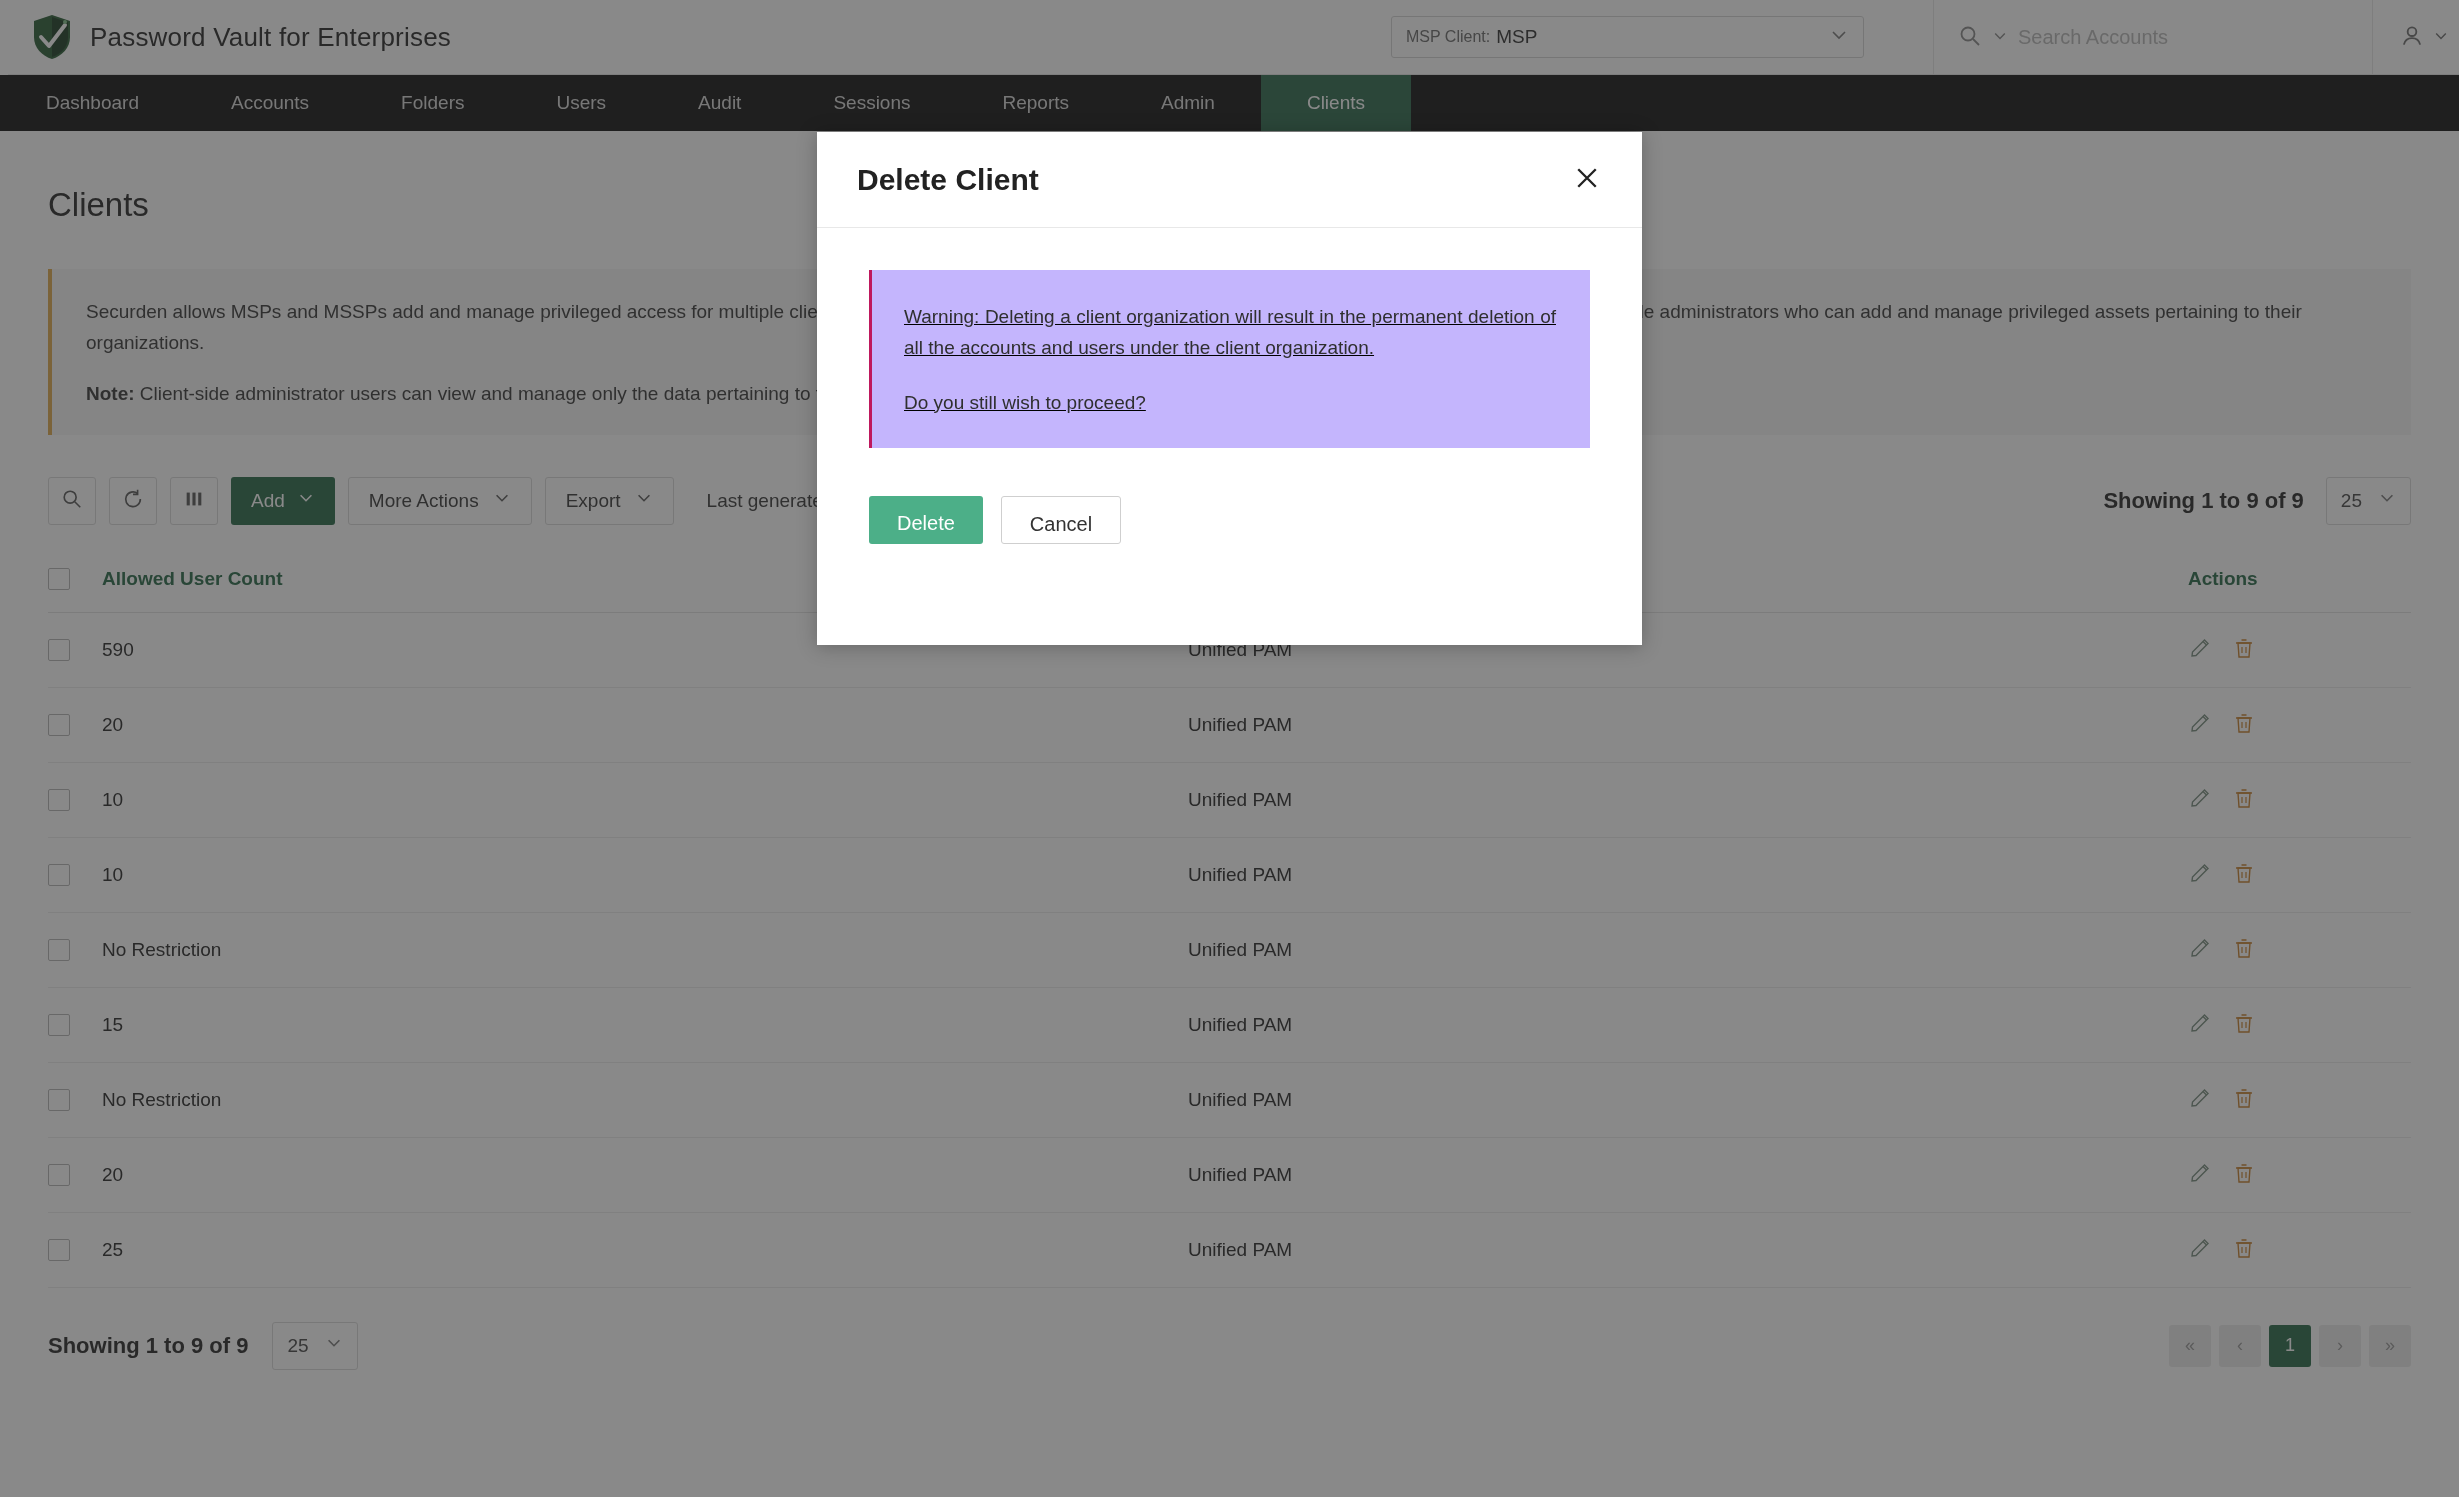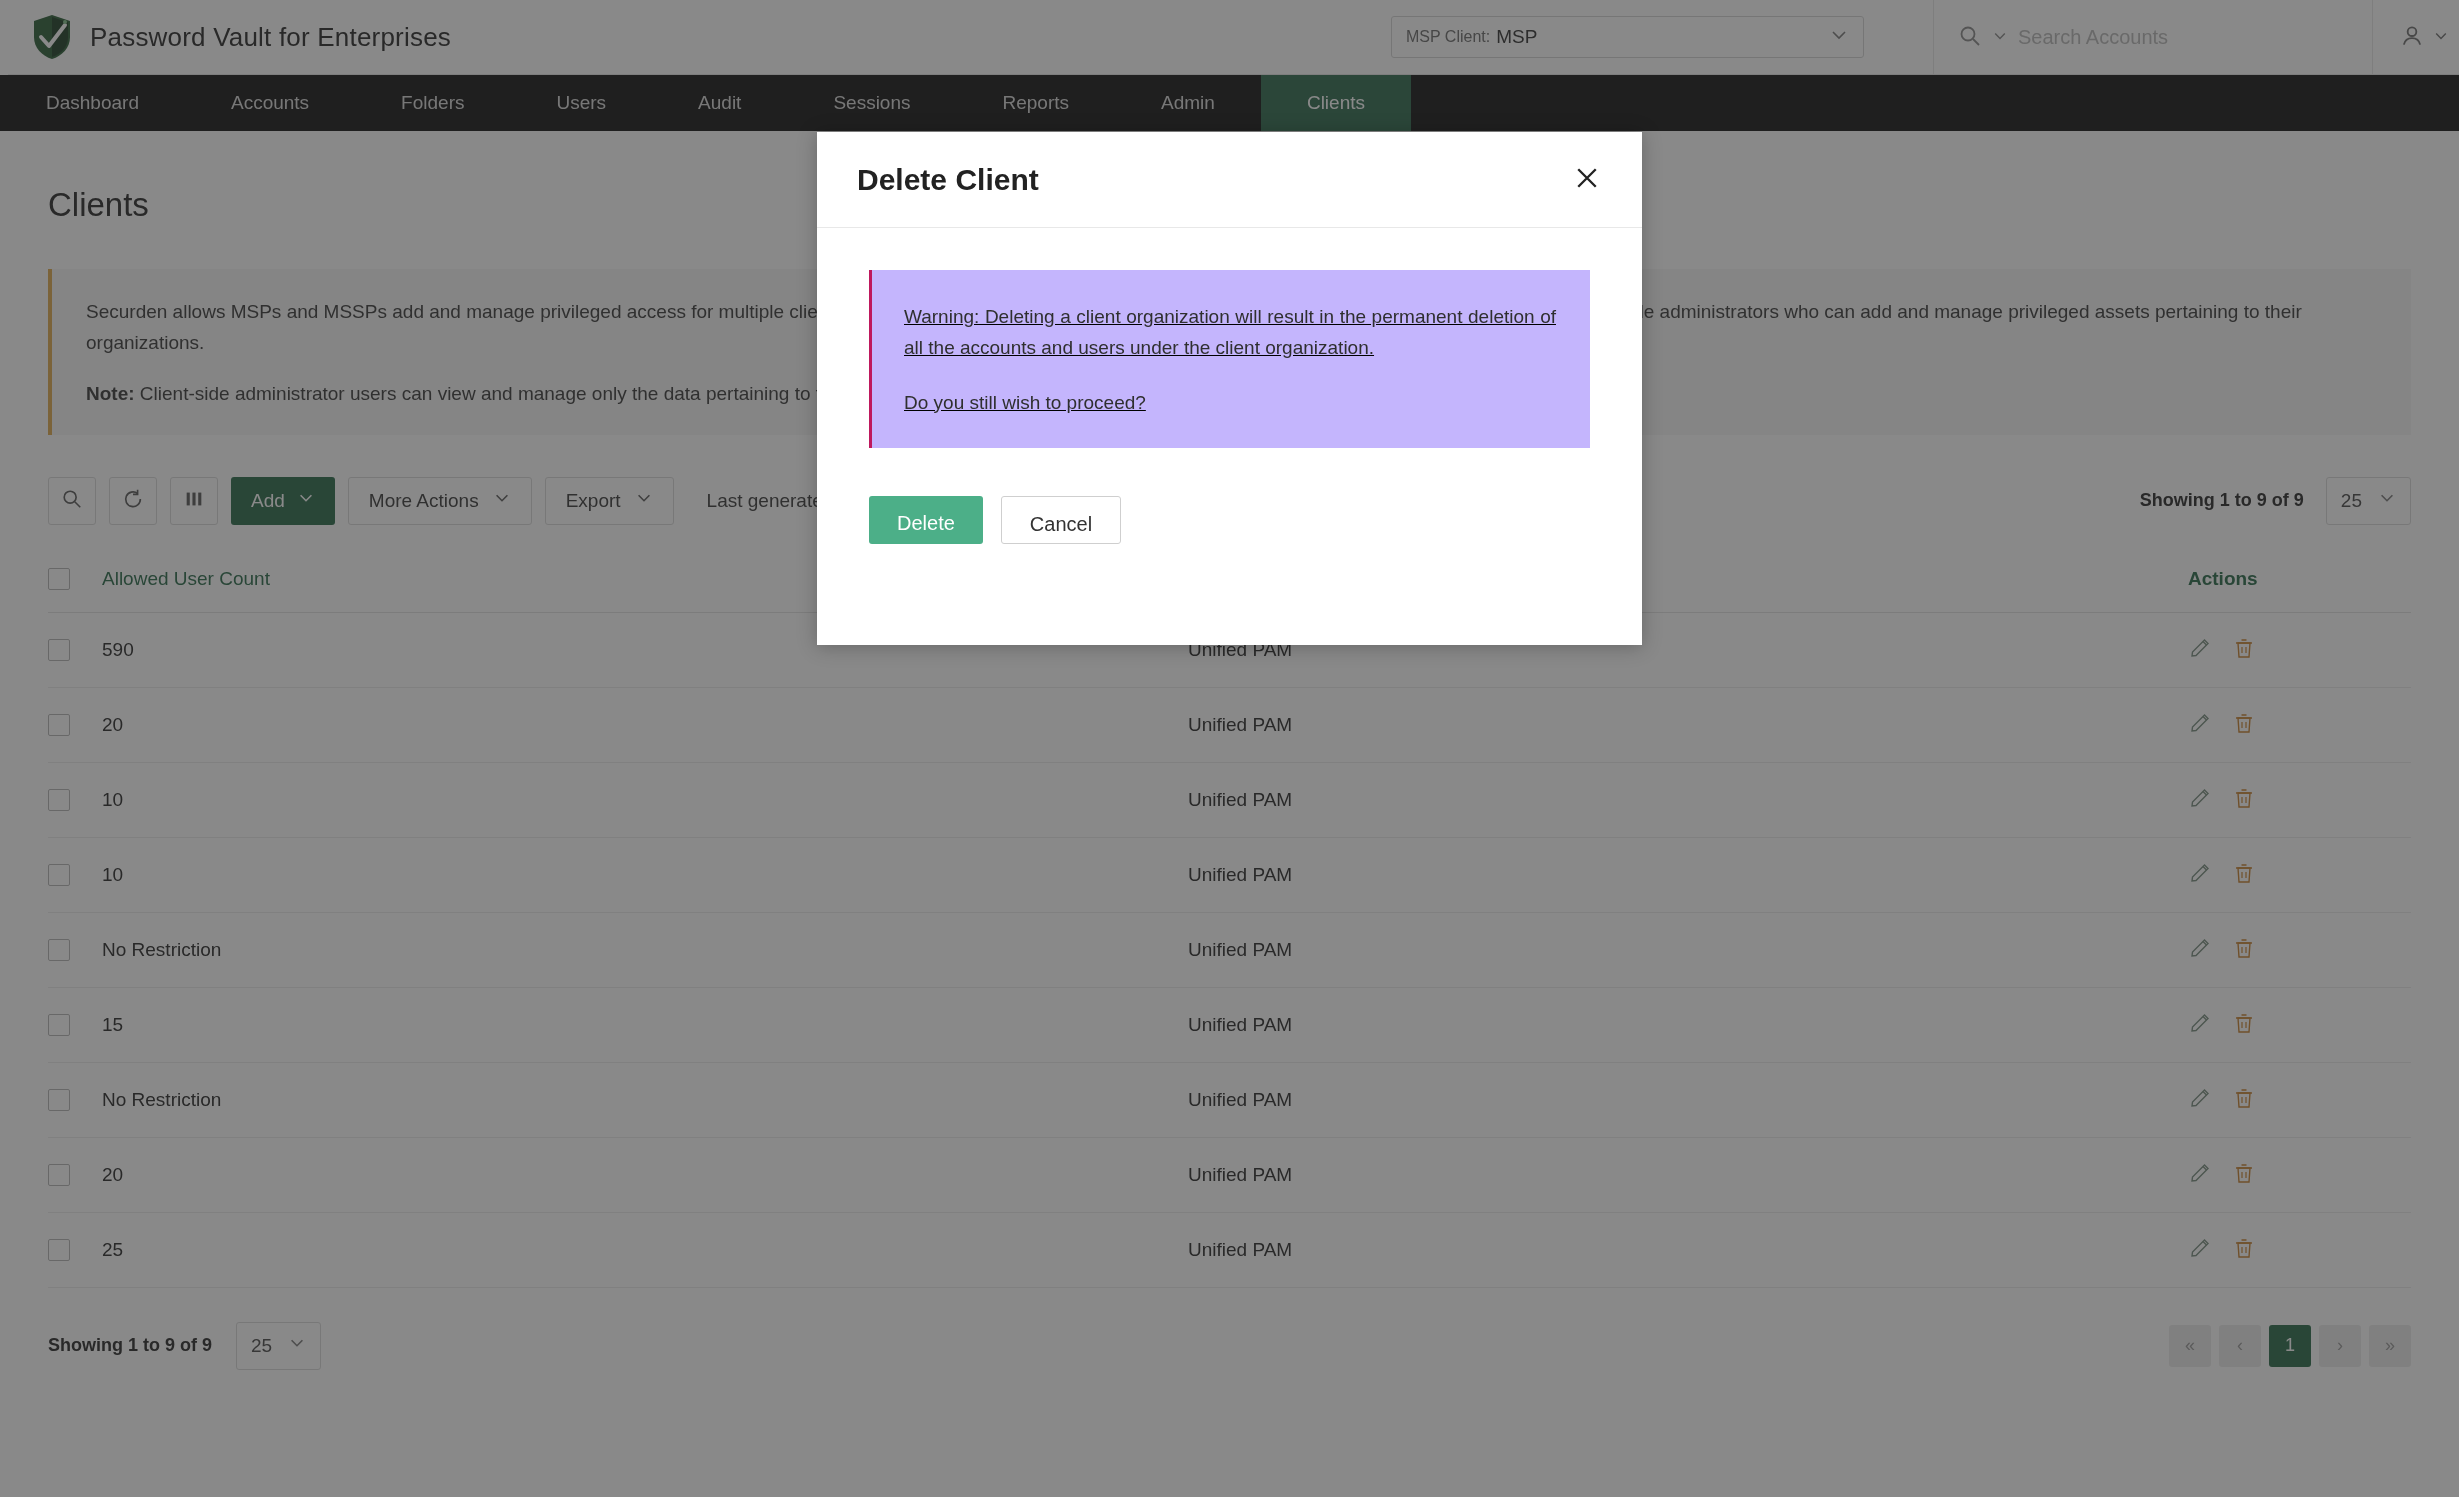--- a/index.html
+++ b/index.html
@@ -83,41 +83,41 @@
     height:48px; background:#2b6b4b; color:#fff; border:none; border-radius:3px;
     font-size:19px; padding:0 20px; display:flex; align-items:center; gap:12px; cursor:pointer;
   }
   .btn-plain {
     height:48px; background:#fff; color:#3b3b3b; border:1px solid #d9d9d9; border-radius:3px;
     font-size:19px; padding:0 20px; display:flex; align-items:center; gap:14px; cursor:pointer;
   }
   .last-gen { font-size:19px; color:#3b3b3b; margin-left:20px; white-space:nowrap; }
 
   .tb-right { margin-left:auto; display:flex; align-items:center; gap:22px; }
-  .showing-txt { font-size:18px; color:#2b2b2b; font-weight:700; }
+  .showing-txt { font-size:22px; color:#2b2b2b; font-weight:700; }
   .page-size {
     height:48px; min-width:70px; border:1px solid #d9d9d9; border-radius:3px; background:#fff;
     display:flex; align-items:center; gap:16px; padding:0 14px; font-size:19px; color:#4a4a4a;
     cursor:pointer;
   }
 
   
   .table { margin:22px 48px 0 48px; }
   .t-row {
     display:flex; align-items:center; height:75px;
     border-bottom:1px solid #ececec;
   }
   .t-head { height:66px; border-bottom:1px solid #e2e2e2; }
   .c-check { width:54px; display:flex; align-items:center; }
   .cb {
     width:22px; height:22px; border:1px solid #b6b6b6; border-radius:2px; background:#fff;
     cursor:pointer;
   }
   .c-count { width:1086px; font-size:19px; color:#2b2b2b; }
-  .c-count.head { color:#2b6b4b; font-weight:400; }
+  .c-count.head { color:#2b6b4b; font-weight:700; }
   .c-type { width:1000px; font-size:19px; color:#2b2b2b; }
   .c-type.head { color:#2b6b4b; font-weight:700; }
   .c-act { flex:1; display:flex; align-items:center; justify-content:flex-start; gap:20px; }
   .c-act.head { color:#2b6b4b; font-weight:700; font-size:19px; }
   .act-icon { cursor:pointer; }
 
   
   .footer {
     margin:30px 48px 0 48px; display:flex; align-items:center; height:56px;
   }

